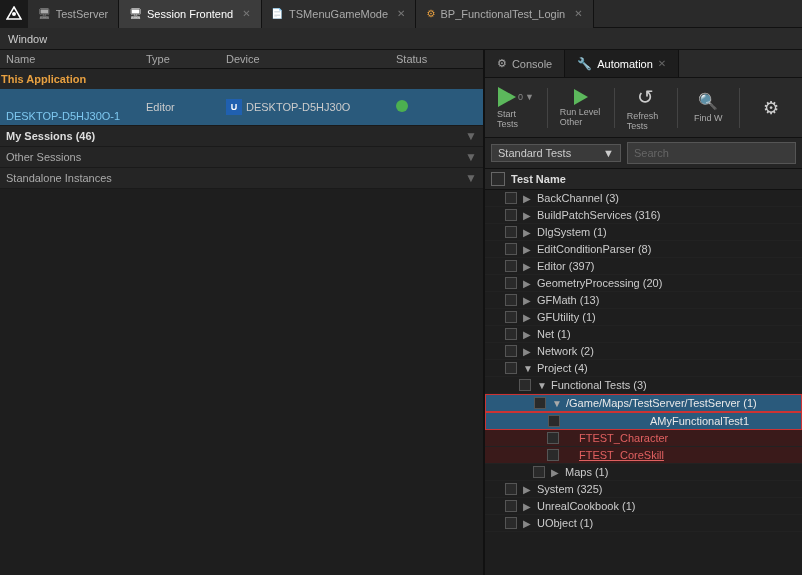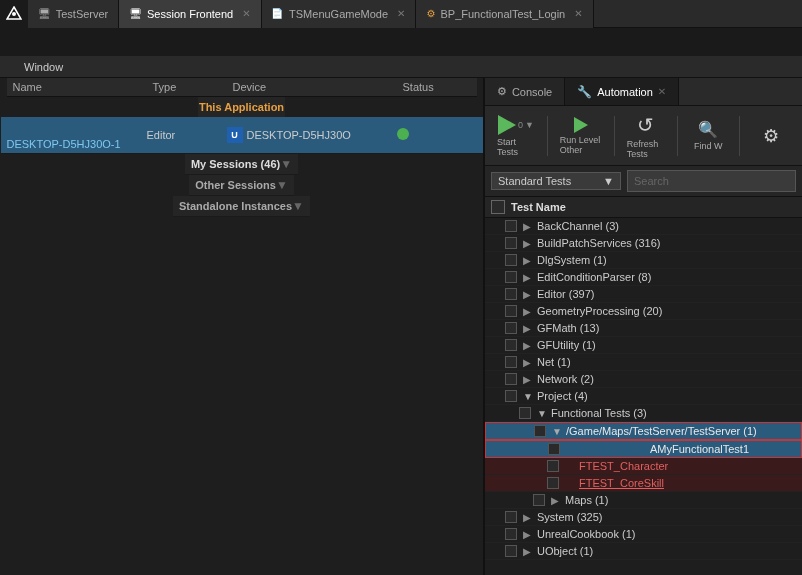--- a/index.html
+++ b/index.html
@@ -54,23 +54,22 @@
       color: #777;
       margin-left: 4px;
     }
 
     
     .menu-bar {
       height: 22px;
       background: #2a2a2a;
       display: flex;
       align-items: center;
-      padding: 0 16px;
+      padding: 0 0;
       border-bottom: 1px solid #111;
-      margin-top: 28px;
     }
     .menu-item {
       padding: 2px 8px;
       color: #ccc;
       cursor: pointer;
       font-size: 11px;
     }
 
     
     .main-layout {
@@ -78,21 +77,20 @@
       height: calc(575px - 50px);
     }
 
     
     .left-panel {
       width: 485px;
       background: #1e1e1e;
       border-right: 2px solid #111;
       display: flex;
       flex-direction: column;
-      align-items: center;
     }
     .sessions-table-header {
       display: flex;
       background: #2a2a2a;
       border-bottom: 1px solid #111;
       padding: 3px 0;
     }
     .sessions-table-header .col {
       color: #aaa;
       font-size: 11px;
@@ -145,21 +143,21 @@
 
     .section-row {
       display: flex;
       align-items: center;
       justify-content: space-between;
       padding: 3px 6px;
       background: #252525;
       border-bottom: 1px solid #1a1a1a;
       color: #aaa;
       font-size: 11px;
-      font-weight: bold;
+      font-weight: normal;
     }
     .scroll-arrow {
       font-size: 12px;
       color: #666;
     }
 
     .mysessions-header {
       display: flex;
       align-items: center;
       justify-content: space-between;

